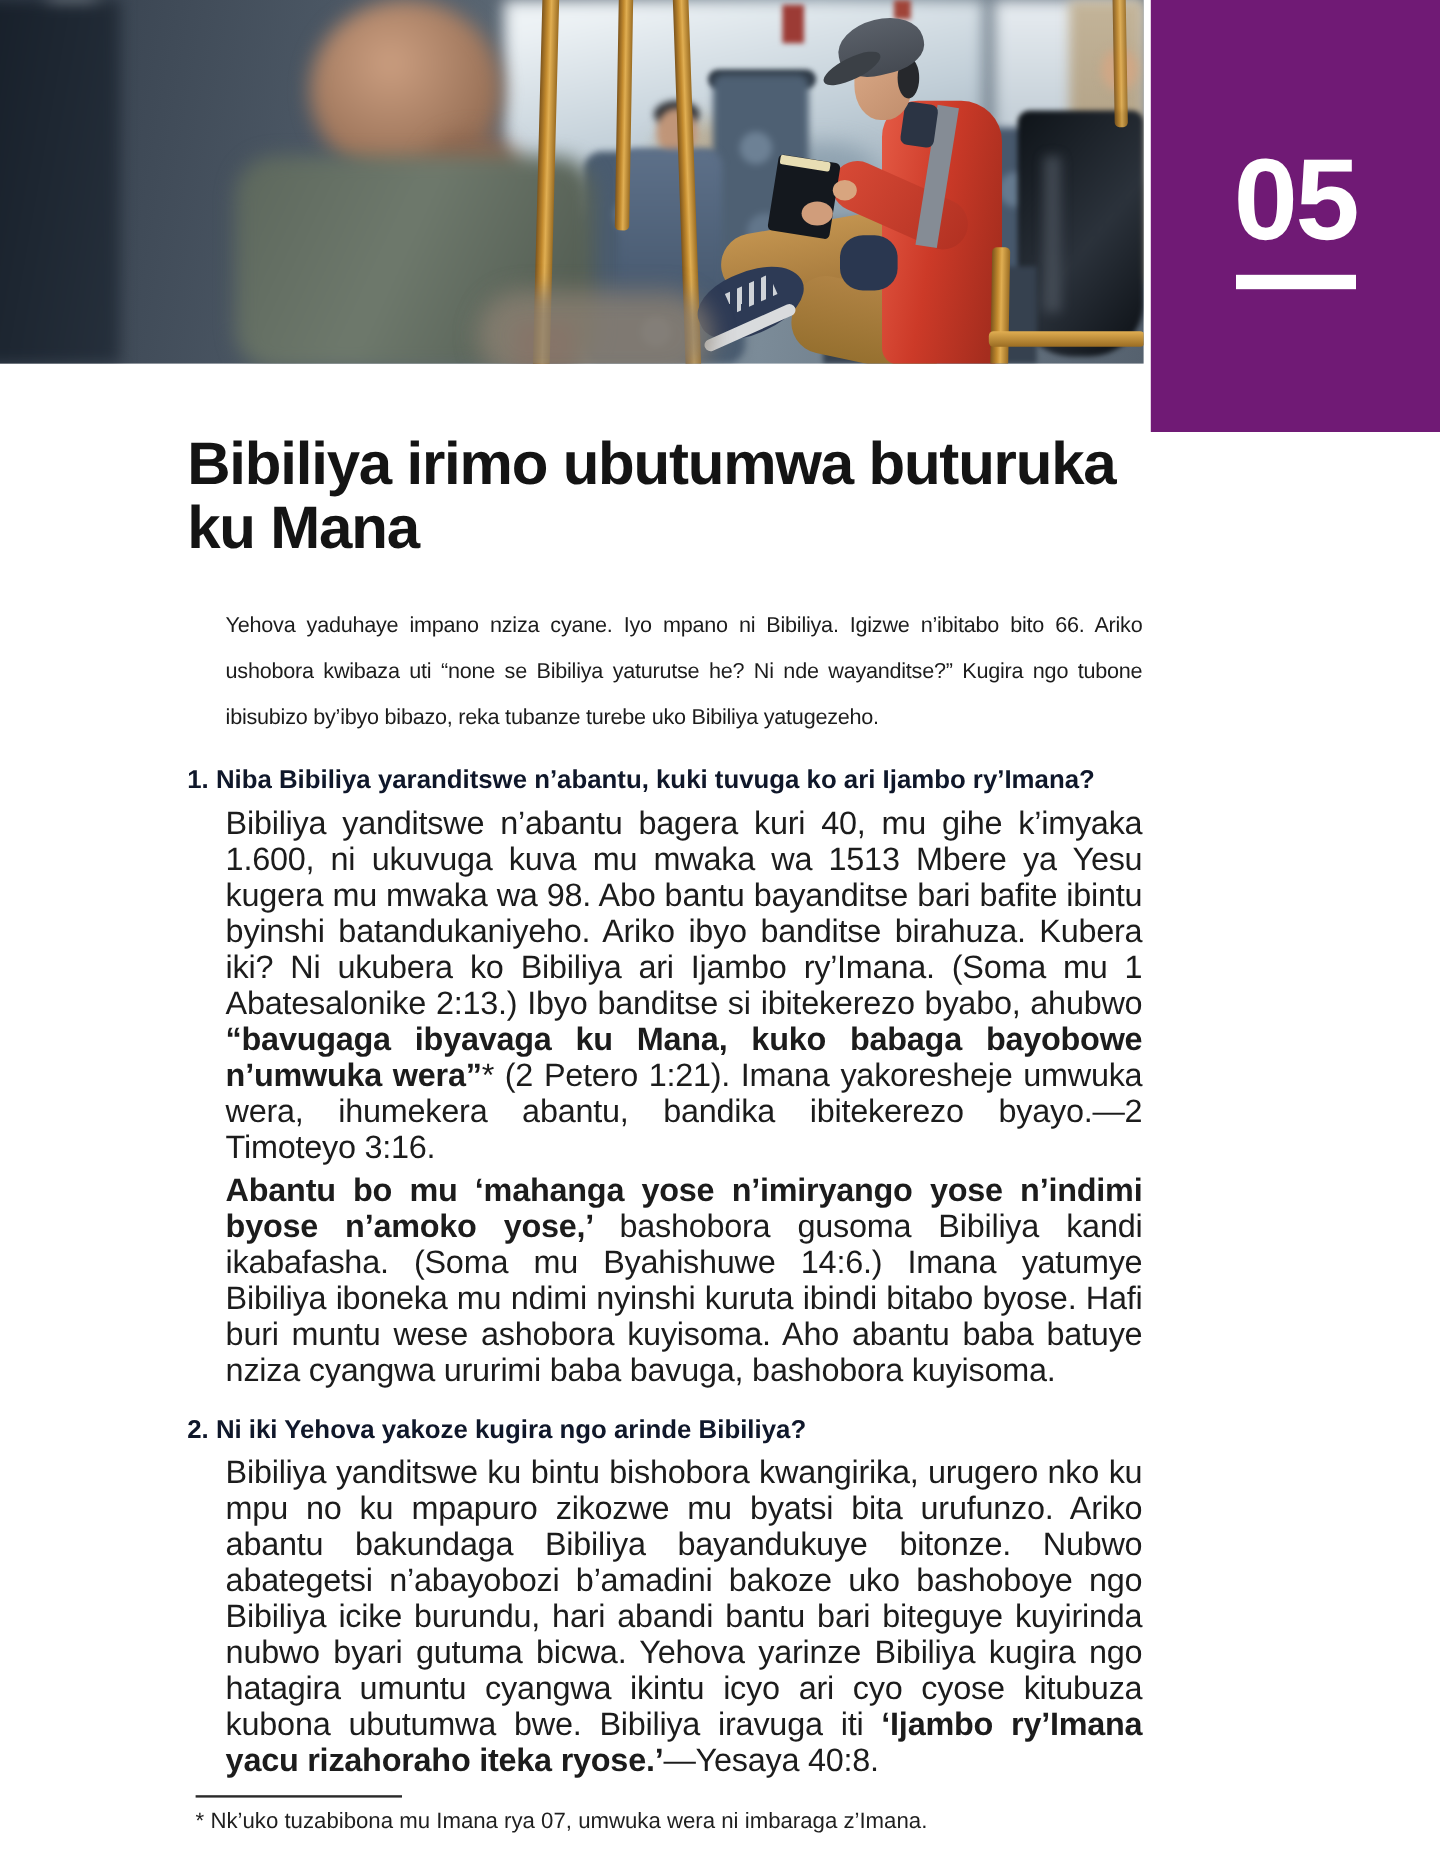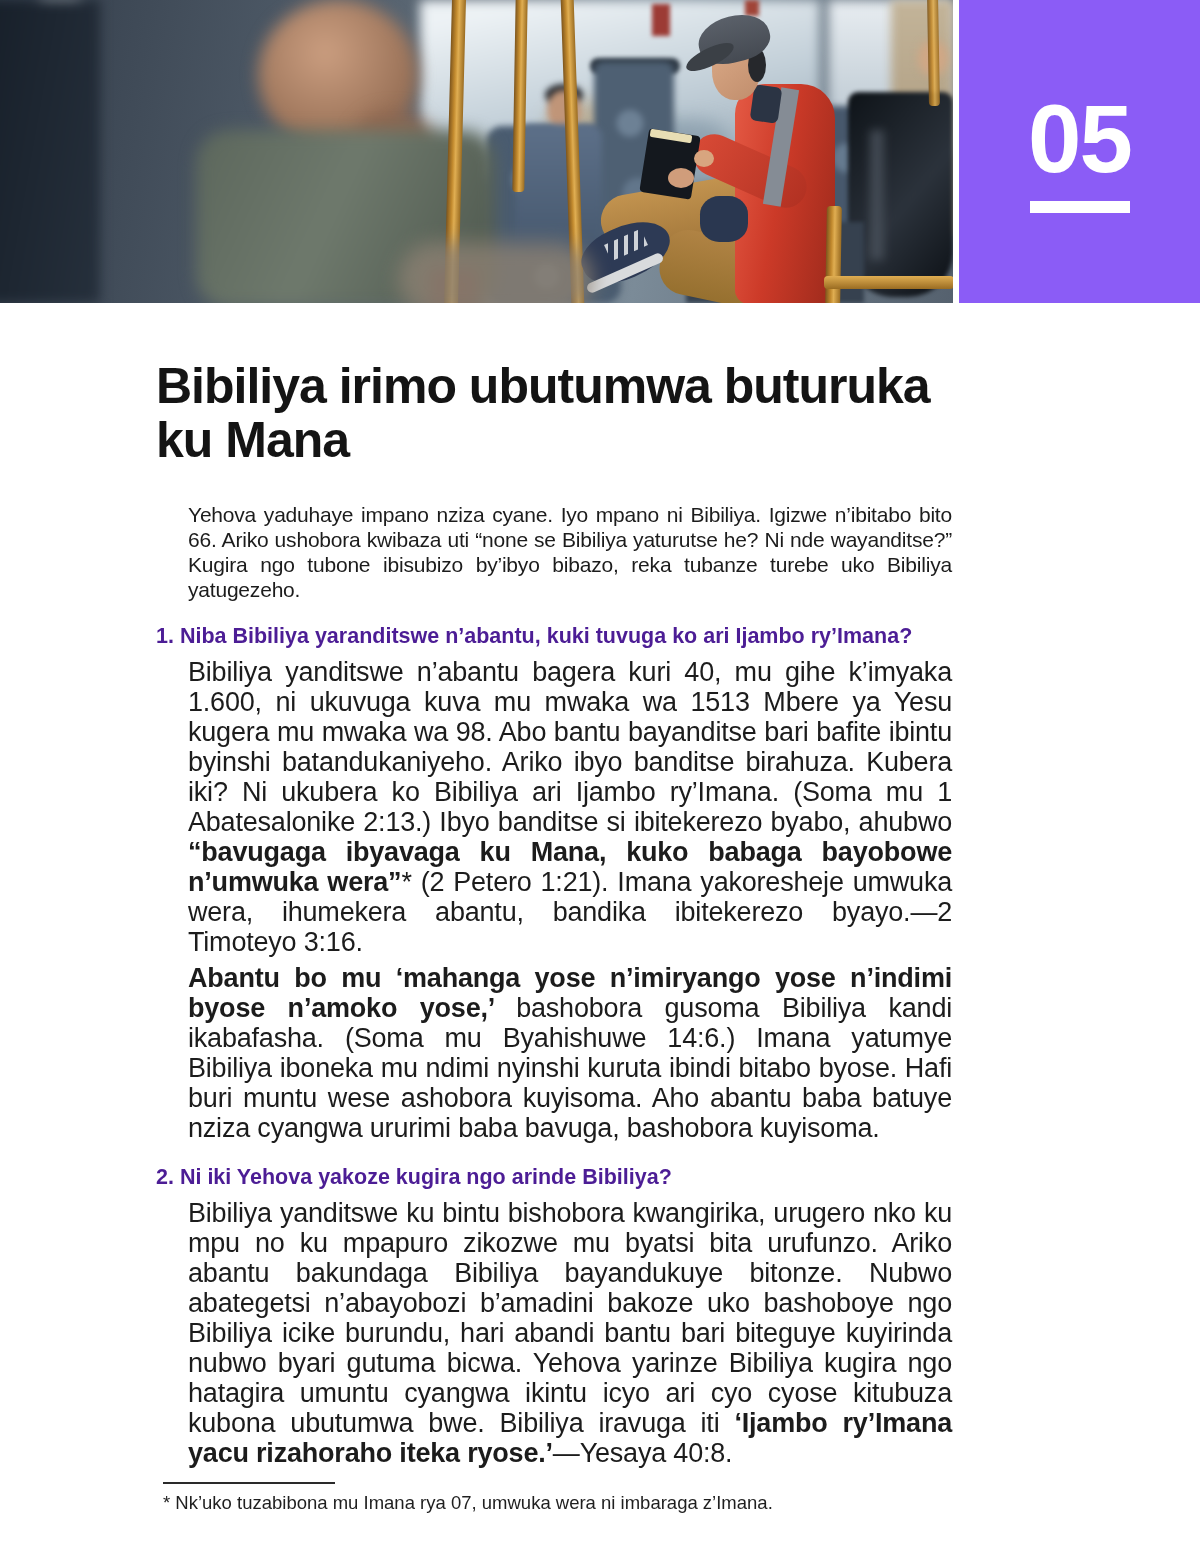--- a/index.html
+++ b/index.html
@@ -78,33 +78,33 @@
   
   .pole-d{left:826px;top:206px;width:15px;height:100px;transform:rotate(1deg);}
   .pole-rail{left:824px;top:276px;width:130px;height:13px;border-radius:4px;
     background:linear-gradient(#e0ae52,#9a6c22);}
   .pole-e{left:928px;top:-4px;width:11px;height:110px;transform:rotate(-1deg);opacity:.9;}
   
   .fg-left{left:-35px;top:0;width:135px;height:303px;background:linear-gradient(100deg,#151d27,#26303c);filter:blur(6px);}
   .fg-bottom{left:398px;top:242px;width:195px;height:75px;border-radius:40px;background:#8c8173;filter:blur(10px);opacity:.8;}
   
   .badge{
-    position:absolute;left:959px;top:0;width:241px;height:303px;background:#8b5cf6;
+    position:absolute;left:959px;top:0;width:241px;height:360px;background:#701a75;
     display:flex;flex-direction:column;align-items:center;justify-content:center;
   }
   .badge-num{font-size:96px;line-height:96px;font-weight:700;color:#ffffff;letter-spacing:-2px;}
   .badge-bar{width:100px;height:12px;background:#ffffff;margin-top:14px;}
   
   .content{position:absolute;left:0;top:303px;width:1200px;}
   .title{
     margin:56px 0 0 156px;width:820px;
     font-size:50px;line-height:54px;font-weight:700;letter-spacing:-1px;color:#141414;
   }
-  .intro{margin:35px 0 0 188px;width:764px;font-size:21px;line-height:25px;letter-spacing:-0.2px;text-align:justify;}
-  .q{margin:20px 0 0 156px;width:800px;font-size:21.5px;line-height:29px;font-weight:700;color:#4c1d95;}
+  .intro{margin:35px 0 0 188px;width:764px;font-size:18px;line-height:38px;letter-spacing:-0.2px;text-align:justify;}
+  .q{margin:20px 0 0 156px;width:800px;font-size:21.5px;line-height:29px;font-weight:700;color:#0f172a;}
   .para{margin:6px 0 0 188px;width:764px;font-size:27px;line-height:30px;letter-spacing:-0.2px;text-align:justify;}
   .para .b{font-weight:700;}
   .fn-rule{margin:14px 0 0 163px;width:172px;border-top:2px solid #2a2a2a;}
   .footnote{margin:7px 0 0 163px;width:720px;font-size:18.5px;line-height:24px;color:#1f1f1f;}
   p,h1,h2{padding:0;}
   h1,h2,p{margin-bottom:0;}
 </style>
 </head>
 <body>
 

